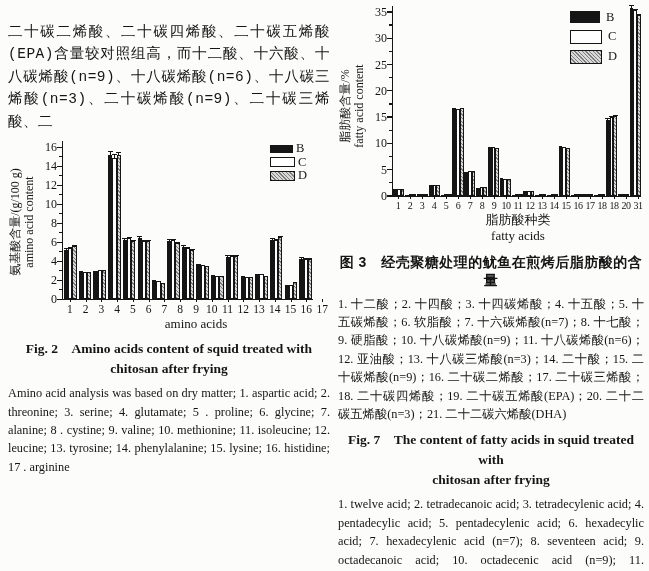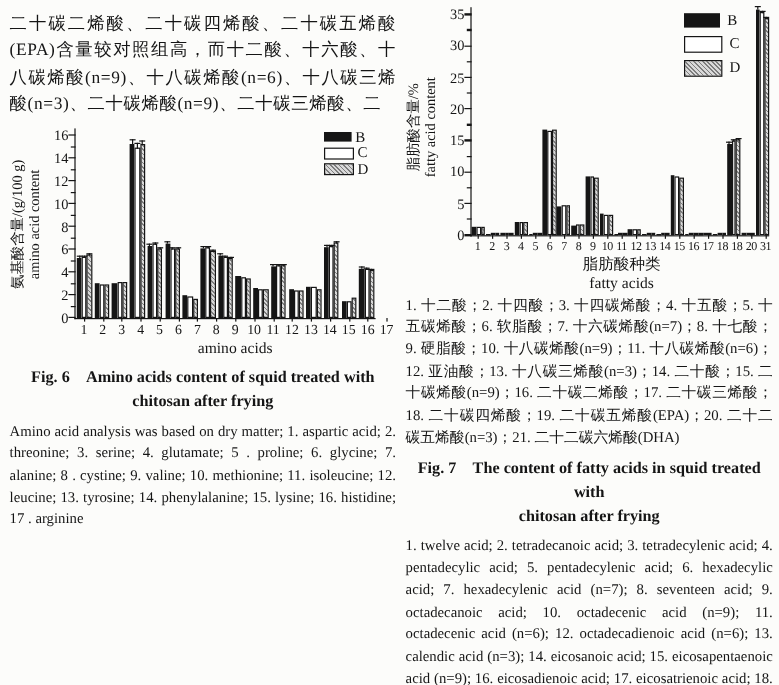--- a/index.html
+++ b/index.html
@@ -7,21 +7,21 @@
     width:649px;height:571px;background:#fcfcfa;color:#151515;
     font-family:"Liberation Serif", serif;
     -webkit-font-smoothing:antialiased;
   }
   .page{position:relative;width:649px;height:571px;overflow:hidden;}
   .col-left{position:absolute;left:8px;top:5px;width:322px;}
   .col-right{position:absolute;left:338px;top:2px;width:306px;}
 
   .intro{
     font-size:14.5px;line-height:1.55;text-align:justify;
-    letter-spacing:.5px;margin:4px 0 8px 0;
+    letter-spacing:.5px;margin:16px 0 8px 0;font-family:Liberation Mono, monospace;
   }
 
   
   .chart{display:flex;margin-top:4px;}
   .ylabel-zone{width:28px;position:relative;flex:none;}
   .ylabel-rot{
     position:absolute;top:42%;left:50%;
     transform:translate(-50%,-50%) rotate(-90deg);
     white-space:nowrap;text-align:center;font-size:12px;line-height:1.2;
   }
@@ -342,21 +342,21 @@
             <div class="xtick">16</div>
             <div class="xtick">17</div>
           </div>
         <div class="xlabel">
           <div>amino acids</div>
         </div>
       </div>
     </div>
 
     <div class="caption-en">
-      <div>Fig. 6　Amino acids content of squid treated with</div>
+      <div>Fig. 2　Amino acids content of squid treated with</div>
       <div>chitosan after frying</div>
     </div>
     <div class="notes">Amino acid analysis was based on dry matter; 1. aspartic acid; 2. threonine; 3. serine; 4. glutamate; 5 . proline; 6. glycine; 7. alanine; 8 . cystine; 9. valine; 10. methionine; 11. isoleucine; 12. leucine; 13. tyrosine; 14. phenylalanine; 15. lysine; 16. histidine; 17 . arginine</div>
 
   </div>
 
   <div class="col-right">
 
     <div class="chart fig3">
       <div class="ylabel-zone">
@@ -559,20 +559,21 @@
             <div class="xtick">20</div>
             <div class="xtick">31</div>
           </div>
         <div class="xlabel">
           <div>脂肪酸种类</div>
           <div>fatty acids</div>
         </div>
       </div>
     </div>
 
+    <div class="caption-zh">图 3　经壳聚糖处理的鱿鱼在煎烤后脂肪酸的含量</div>
     <div class="notes">1. 十二酸；2. 十四酸；3. 十四碳烯酸；4. 十五酸；5. 十五碳烯酸；6. 软脂酸；7. 十六碳烯酸(n=7)；8. 十七酸；9. 硬脂酸；10. 十八碳烯酸(n=9)；11. 十八碳烯酸(n=6)；12. 亚油酸；13. 十八碳三烯酸(n=3)；14. 二十酸；15. 二十碳烯酸(n=9)；16. 二十碳二烯酸；17. 二十碳三烯酸；18. 二十碳四烯酸；19. 二十碳五烯酸(EPA)；20. 二十二碳五烯酸(n=3)；21. 二十二碳六烯酸(DHA)</div>
     <div class="caption-en">
       <div>Fig. 7　The content of fatty acids in squid treated with</div>
       <div>chitosan after frying</div>
     </div>
     <div class="notes">1. twelve acid; 2. tetradecanoic acid; 3. tetradecylenic acid; 4. pentadecylic acid; 5. pentadecylenic acid; 6. hexadecylic acid; 7. hexadecylenic acid (n=7); 8. seventeen acid; 9. octadecanoic acid; 10. octadecenic acid (n=9); 11. octadecenic acid (n=6); 12. octadecadienoic acid (n=6); 13. calendic acid (n=3); 14. eicosanoic acid; 15. eicosapentaenoic acid (n=9); 16. eicosadienoic acid; 17. eicosatrienoic acid; 18. eicosatetraenoic acid; 19. eicosapentaenoic acid(EPA); 20. docosapentenoic acid (n=3); 21. docosahexenoic acid</div>
   </div>
 
 </div>
 

